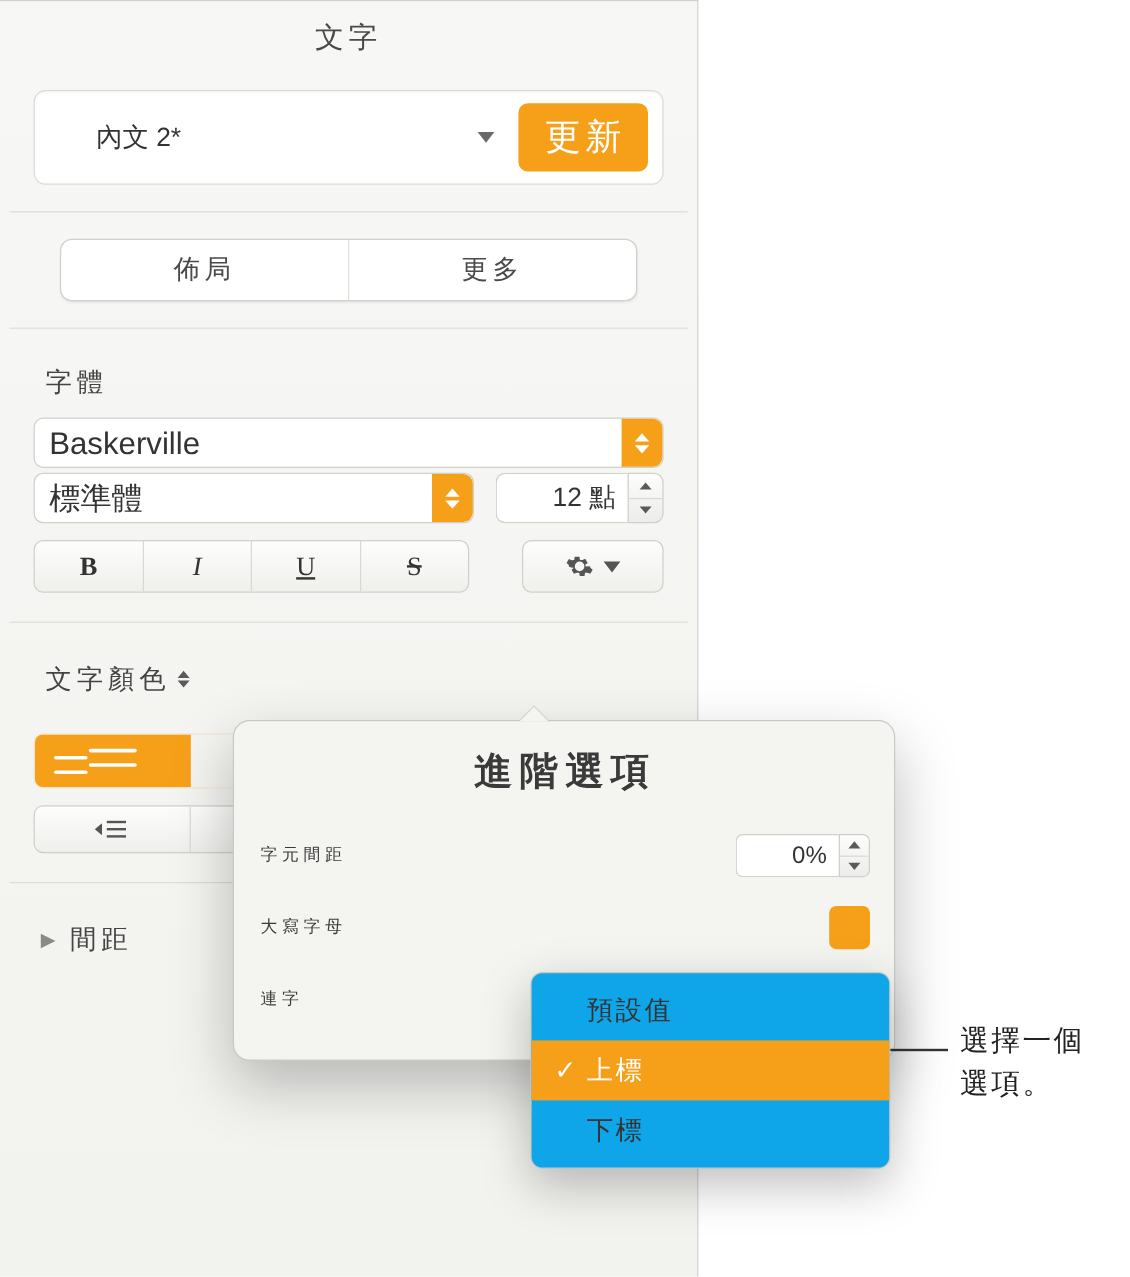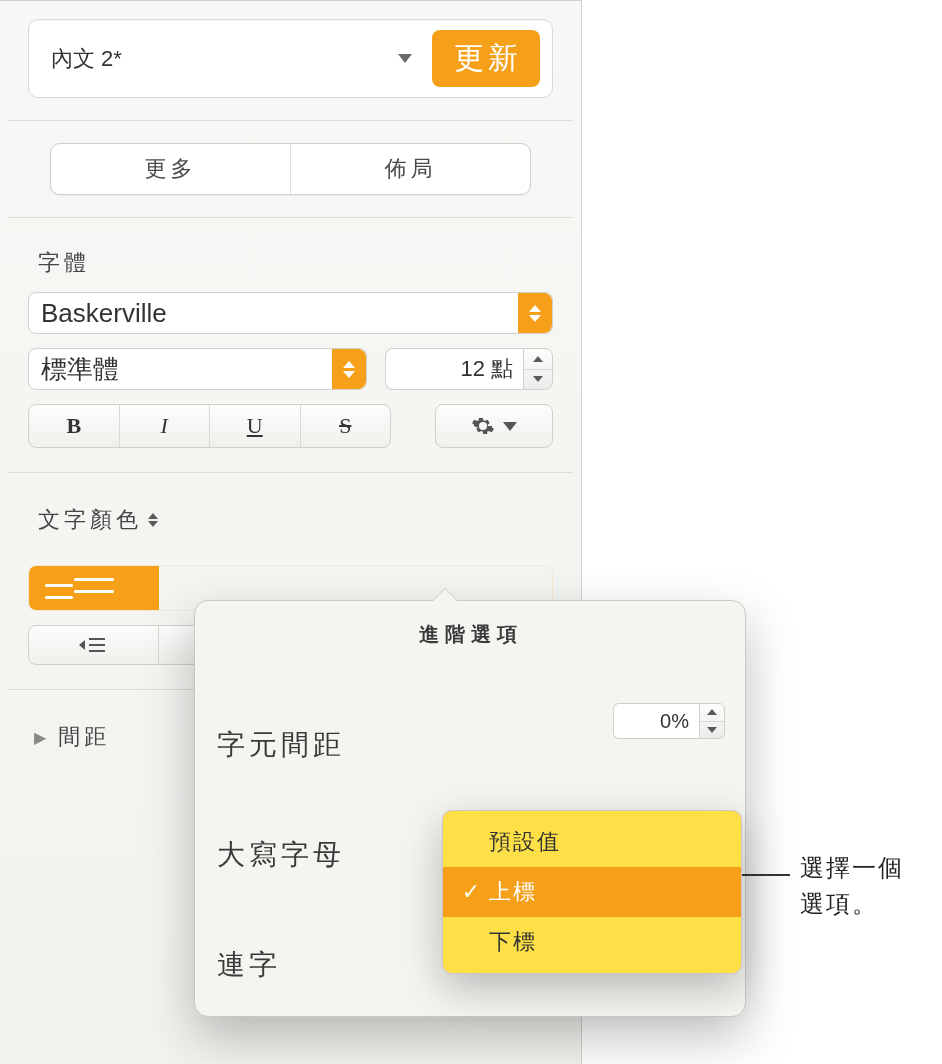--- a/index.html
+++ b/index.html
@@ -37,20 +37,21 @@
     padding: 10px 12px 10px 16px;
     box-shadow: 0 1px 2px rgba(0,0,0,0.04) inset;
   }
   .style-select {
     flex: 1;
     display: flex; align-items: center; justify-content: space-between;
     font-size: 22px;
     color: #333;
     padding: 6px 6px;
     cursor: pointer;
+    margin-left: 29px;
   }
   .chev-down {
     width: 0; height: 0;
     border-left: 7px solid transparent;
     border-right: 7px solid transparent;
     border-top: 9px solid #6a6a6a;
   }
   .update-btn {
     background: #f6a01a;
     color: #fff;
@@ -116,26 +117,26 @@
     gap: 3px;
   }
   .dd-stepper .tri-up, .dd-stepper .tri-down {
     width: 0; height: 0;
     border-left: 6px solid transparent;
     border-right: 6px solid transparent;
   }
   .dd-stepper .tri-up { border-bottom: 7px solid #fff; }
   .dd-stepper .tri-down { border-top: 7px solid #fff; }
   .font-row2 {
-    display: flex; gap: 18px; margin-top: 14px;
+    display: flex; gap: 18px; margin-top: 4px;
     padding: 0 28px 0 28px;
   }
   .weight-dd { flex: 1; }
   .size-box {
-    width: 168px;
+    width: 140px;
     display: flex; align-items: stretch;
   }
   .size-field {
     flex:1;
     background: #fff;
     border: 1px solid #cfcfcb;
     border-right: none;
     border-radius: 8px 0 0 8px;
     display:flex; align-items:center; justify-content:flex-end;
     padding: 0 10px; font-size: 22px;
@@ -237,29 +238,29 @@
     content:"";
     position:absolute;
     top:-12px; left:238px;
     width:0;height:0;
     border-left:12px solid transparent;
     border-right:12px solid transparent;
     border-bottom:12px solid #f4f4f1;
     filter: drop-shadow(0 -1px 0 #c8c8c4);
   }
   .popover h3{
-    text-align:center; font-size:20px; font-weight:600;
+    text-align:center; font-size:32px; font-weight:600;
     letter-spacing:6px; color:#3a3a3a;
     padding:6px 0 18px;
   }
   .po-row{
     display:flex; align-items:center; justify-content:space-between;
     padding:12px 2px;
   }
-  .po-label{ font-size:28px; letter-spacing:4px; color:#3a3a3a;margin-top:48px;}
+  .po-label{ font-size:14px; letter-spacing:4px; color:#3a3a3a;}
   .po-field{
     display:flex; align-items:stretch; height:36px;
   }
   .po-input{
     background:#fff; border:1px solid #cfcfcb; border-right:none;
     border-radius:6px 0 0 6px;
     display:flex; align-items:center; justify-content:flex-end;
     padding:0 10px; font-size:20px; min-width:86px;
   }
   .po-step{
@@ -274,21 +275,21 @@
     background:#fff; border:1px solid #cfcfcb; border-radius:6px;
     height:36px; min-width:230px; cursor:pointer;
   }
   .po-dd .dd-text{flex:1;padding:0 12px;font-size:20px;}
   .po-dd .dd-stepper{width:28px;border-radius:0 6px 6px 0;}
   
   .menu{
     position:absolute;
     left:442px; top:810px;
     width:300px;
-    background:#fde047;
+    background:#0ea5e9;
     border:1px solid #c8c8c4;
     border-radius:10px;
     box-shadow: 0 14px 40px rgba(0,0,0,0.25);
     padding:6px 0;
     z-index:5;
   }
   .menu-item{
     display:flex; align-items:center;
     padding:10px 16px 10px 18px;
     font-size:22px; color:#333; letter-spacing:2px;
@@ -310,36 +311,37 @@
     position:absolute;
     left:800px; top:850px;
     font-size:24px; color:#222; line-height:1.5;
     letter-spacing:2px;
   }
 </style>
 </head>
 <body>
 
 <div class="panel">
+  <div class="panel-title">文字</div>
 
   <div class="section">
     <div class="style-row">
       <div class="style-select">
         <span>內文 2*</span>
         <span class="chev-down"></span>
       </div>
       <button class="update-btn">更新</button>
     </div>
   </div>
 
   <div class="hr"></div>
 
   <div class="seg">
+    <button>佈局</button>
     <button>更多</button>
-    <button>佈局</button>
   </div>
 
   <div class="hr"></div>
 
   <div class="section" style="padding-top:0;">
     <div class="label">字體</div>
     <div class="dropdown">
       <span class="dd-text">Baskerville</span>
       <span class="dd-stepper">
         <span class="tri-up"></span>

